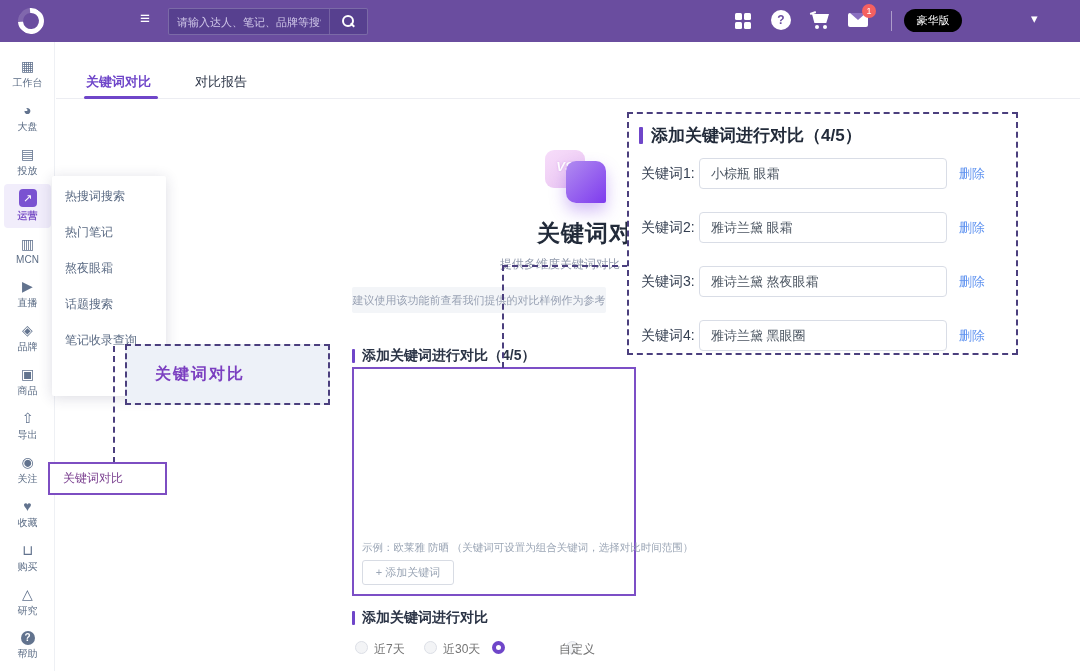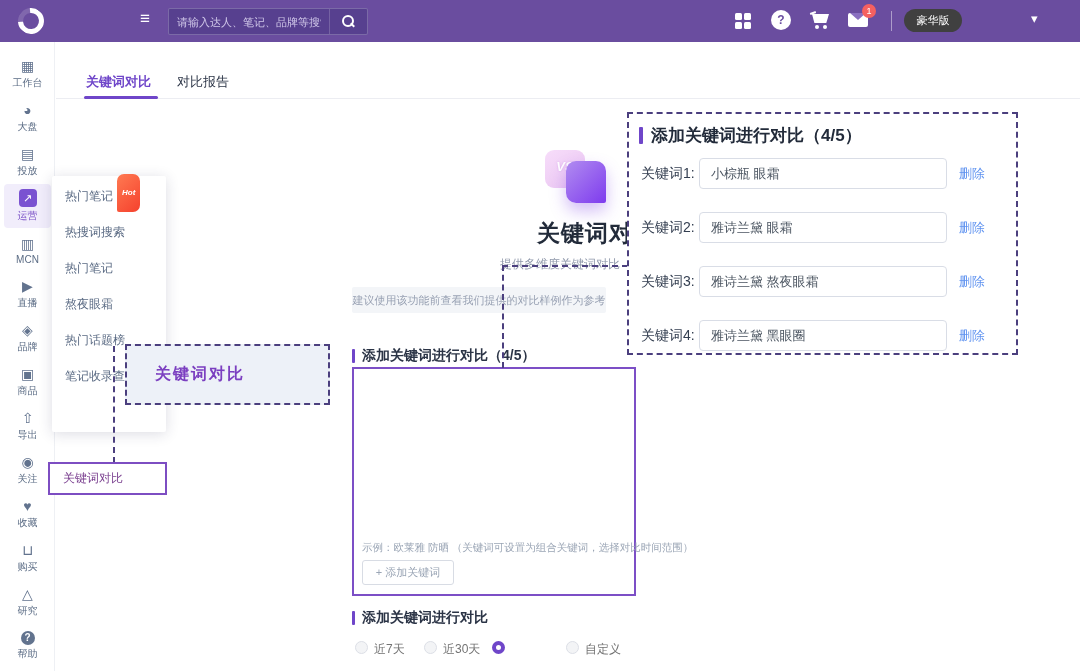--- a/index.html
+++ b/index.html
@@ -31,35 +31,35 @@
     clip-path:polygon(0 0,100% 0,84% 100%,14% 100%)}
   .cart-glyph .handle{position:absolute;left:0;top:0;width:6px;height:2px;background:#fff;transform:rotate(-20deg)}
   .cart-glyph .w1,.cart-glyph .w2{position:absolute;bottom:1px;width:4px;height:4px;border-radius:50%;background:#fff}
   .cart-glyph .w1{left:5px}.cart-glyph .w2{left:13px}
   .mail{position:absolute;left:848px;top:13px;width:20px;height:14px;background:#fff;border-radius:2px}
   .mail::after{content:"";position:absolute;left:2px;top:0;border-left:8px solid transparent;
     border-right:8px solid transparent;border-top:7px solid #8a6fc0}
   .badge{position:absolute;left:862px;top:4px;min-width:14px;height:14px;border-radius:8px;background:#f56060;
     color:#fff;font-size:9px;text-align:center;line-height:14px;padding:0 3px;z-index:41}
   .tdivider{position:absolute;left:891px;top:11px;width:1px;height:20px;background:rgba(255,255,255,.45)}
-  .pill{position:absolute;left:904px;top:9px;width:58px;height:23px;border-radius:12px;background:#404040;
+  .pill{position:absolute;left:904px;top:9px;width:58px;height:23px;border-radius:12px;background:#000000;
     color:#fff;font-size:11px;text-align:center;line-height:23px;cursor:pointer}
   .caret{position:absolute;left:1031px;top:11px;color:#fff;font-size:13px}
 
   
   .sidebar{position:absolute;left:0;top:42px;width:55px;height:629px;background:#fff;
     border-right:1px solid #eef0f4;z-index:10;padding-top:10px}
   .sb-item{width:55px;height:44px;display:flex;flex-direction:column;align-items:center;justify-content:center;
     gap:2px;cursor:pointer}
   .sb-item .ic{font-size:14px;color:#62738e;line-height:16px;height:16px}
   .sb-item .lb{font-size:10px;color:#5b6c85}
   .sb-item.active{background:#f1edfb;border-radius:4px;width:47px;margin-left:4px}
   .sb-item.active .ic{width:18px;height:18px;background:#7a52d1;color:#fff;border-radius:4px;
     font-size:11px;text-align:center;line-height:18px}
-  .sb-item.active .lb{color:#7b52c7;font-weight:normal}
+  .sb-item.active .lb{color:#7b52c7;font-weight:bold}
   .sb-item .qcircle{width:14px;height:14px;border-radius:50%;background:#62738e;color:#fff;
     font-size:10px;font-weight:bold;text-align:center;line-height:14px}
 
   
   .tabbar{position:absolute;left:56px;top:42px;width:1024px;height:57px;background:#fff;border-bottom:1px solid #ecedf2}
   .tab{position:absolute;top:31px;font-size:13px;cursor:pointer}
   .tab.active{color:#6f46c9;font-weight:bold}
   .tab.idle{color:#2b3446}
   .tab-underline{position:absolute;top:54px;height:3px;background:#6f46c9;border-radius:2px}
 
@@ -217,32 +217,29 @@
       <span class="lb">研究</span>
     </div>
     <div class="sb-item">
       <span class="qcircle">?</span>
       <span class="lb">帮助</span>
     </div>
   </div>
 
   <div class="tabbar">
     <div class="tab active" style="left:30px">关键词对比</div>
-    <div class="tab idle" style="left:121px">对比报告</div>
+    <div class="tab idle" style="left:139px">对比报告</div>
     <div class="tab-underline" style="left:28px;width:74px"></div>
   </div>
 
   <div class="menu">
-    <div class="menu-item">
-      <span>热门笔记</span><span class="hotbadge">Hot</span>
-    </div>
     <div class="menu-item">热搜词搜索</div>
     <div class="menu-item">热门笔记</div>
     <div class="menu-item">熬夜眼霜</div>
-    <div class="menu-item">热门话题榜</div>
+    <div class="menu-item">话题搜索</div>
     <div class="menu-item">笔记收录查询</div>
     <div class="menu-item">&nbsp;</div>
   </div>
   <div class="menu-active-box">关键词对比</div>
 
   <div class="conn-v1"></div>
   <div class="callout">
     <span>关键词对比</span>
   </div>
 
@@ -282,21 +279,21 @@
     <span class="bar"></span>
     <span class="txt">添加关键词进行对比</span>
   </div>
   <span class="radio" style="left:355px;top:641px"></span>
   <span class="rlabel idle" style="left:374px;top:641px">近7天</span>
   <span class="radio" style="left:424px;top:641px"></span>
   <span class="rlabel idle" style="left:443px;top:641px">近30天</span>
   <span class="radio sel" style="left:492px;top:641px"></span>
   <span class="rlabel sel" style="left:511px;top:678px">近90天</span>
   <span class="radio" style="left:566px;top:641px"></span>
-  <span class="rlabel idle" style="left:585px;top:641px">自定义</span>
+  <span class="rlabel idle" style="left:559px;top:641px">自定义</span>
 
   <div class="conn-v2"></div>
   <div class="conn-h2"></div>
 
   <div class="overlay">
     <div class="ov-sect">
       <span class="bar"></span>
       <span class="txt">添加关键词进行对比（4/5）</span>
     </div>
 

